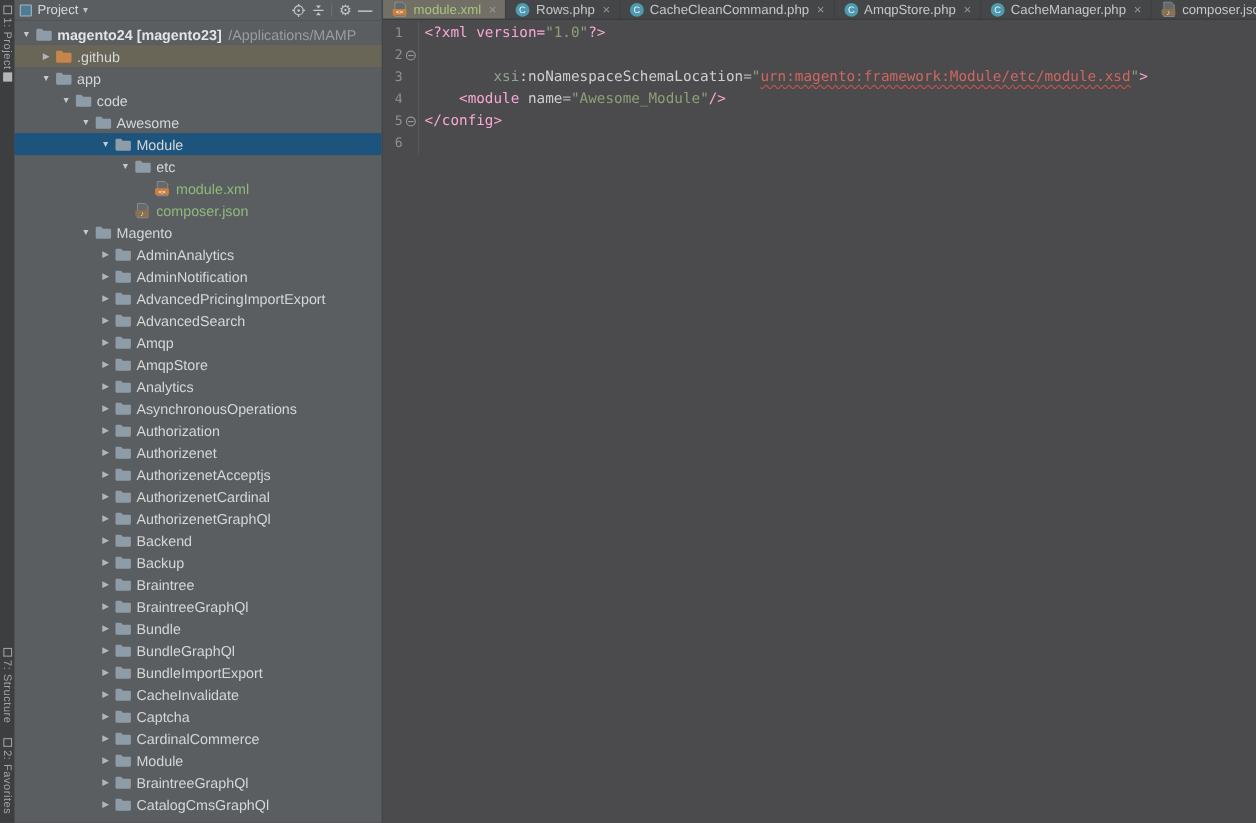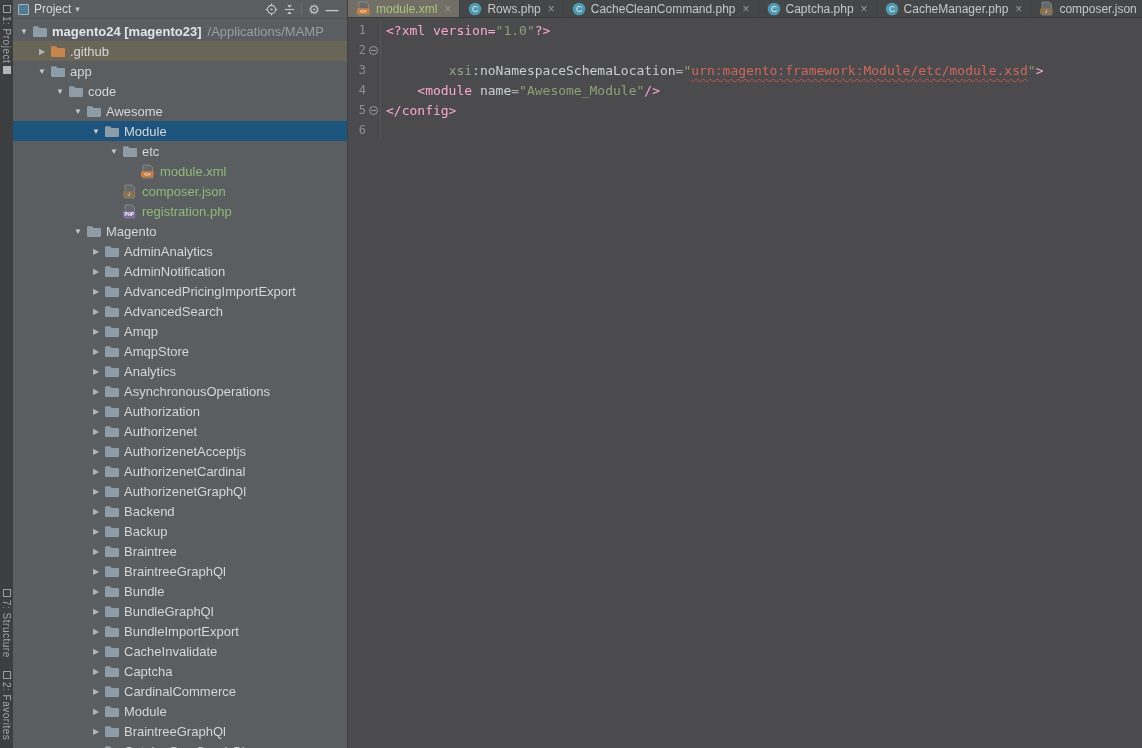--- a/index.html
+++ b/index.html
@@ -243,31 +243,20 @@
           <span class="arrow"></span>
           <span class="t-icon">
             <svg width="15" height="15" viewBox="0 0 15 15">
               <path d="M3 1 h7 l2.5 2.5 V14 H3 Z" fill="#66696c" stroke="#9aa0a3" stroke-width="0.6"></path>
               <rect x="1" y="7.2" width="12.5" height="6" rx="1" fill="#8a7250"></rect>
               <text x="7.2" y="12.2" font-size="6.5" fill="#e8e2d5" text-anchor="middle" font-family="Liberation Sans, sans-serif">♪</text>
             </svg>
           </span>
           <span class="t-label green">composer.json</span>
         </div>
-        <div class="row" style="padding-left: 94px;">
-          <span class="arrow"></span>
-          <span class="t-icon">
-            <svg width="15" height="15" viewBox="0 0 15 15">
-              <path d="M3 1 h7 l2.5 2.5 V14 H3 Z" fill="#66696c" stroke="#9aa0a3" stroke-width="0.6"></path>
-              <rect x="1" y="7.2" width="12.5" height="6" rx="1" fill="#7b6aa5"></rect>
-              <text x="7.2" y="12" font-size="4.6" font-weight="bold" fill="#ffffff" text-anchor="middle" font-family="Liberation Sans, sans-serif">PHP</text>
-            </svg>
-          </span>
-          <span class="t-label green">registration.php</span>
-        </div>
         <div class="row" style="padding-left: 58px;">
           <span class="arrow">▼</span>
           <span class="t-icon">
             <svg width="16" height="13" viewBox="0 0 16 13">
               <path d="M1 2.2 Q1 1.2 2 1.2 L6 1.2 L7.6 2.9 L14 2.9 Q15 2.9 15 3.9 L15 11 Q15 12 14 12 L2 12 Q1 12 1 11 Z" fill="#8e9ca7"></path>
             </svg>
           </span>
           <span class="t-label">Magento</span>
         </div>
         <div class="row" style="padding-left: 76px;">
@@ -540,21 +529,21 @@
           <span class="tab-label">CacheCleanCommand.php</span>
           <span class="tab-close">×</span>
         </div>
         <div class="tab">
           <span class="tab-icn">
             <svg width="14" height="14" viewBox="0 0 14 14">
               <circle cx="7" cy="7" r="6.3" fill="#4e9ab0"></circle>
               <text x="7" y="10.2" font-size="8.5" fill="#eaf4f8" text-anchor="middle" font-family="Liberation Sans, sans-serif">C</text>
             </svg>
           </span>
-          <span class="tab-label">Captcha.php</span>
+          <span class="tab-label">AmqpStore.php</span>
           <span class="tab-close">×</span>
         </div>
         <div class="tab">
           <span class="tab-icn">
             <svg width="14" height="14" viewBox="0 0 14 14">
               <circle cx="7" cy="7" r="6.3" fill="#4e9ab0"></circle>
               <text x="7" y="10.2" font-size="8.5" fill="#eaf4f8" text-anchor="middle" font-family="Liberation Sans, sans-serif">C</text>
             </svg>
           </span>
           <span class="tab-label">CacheManager.php</span>

